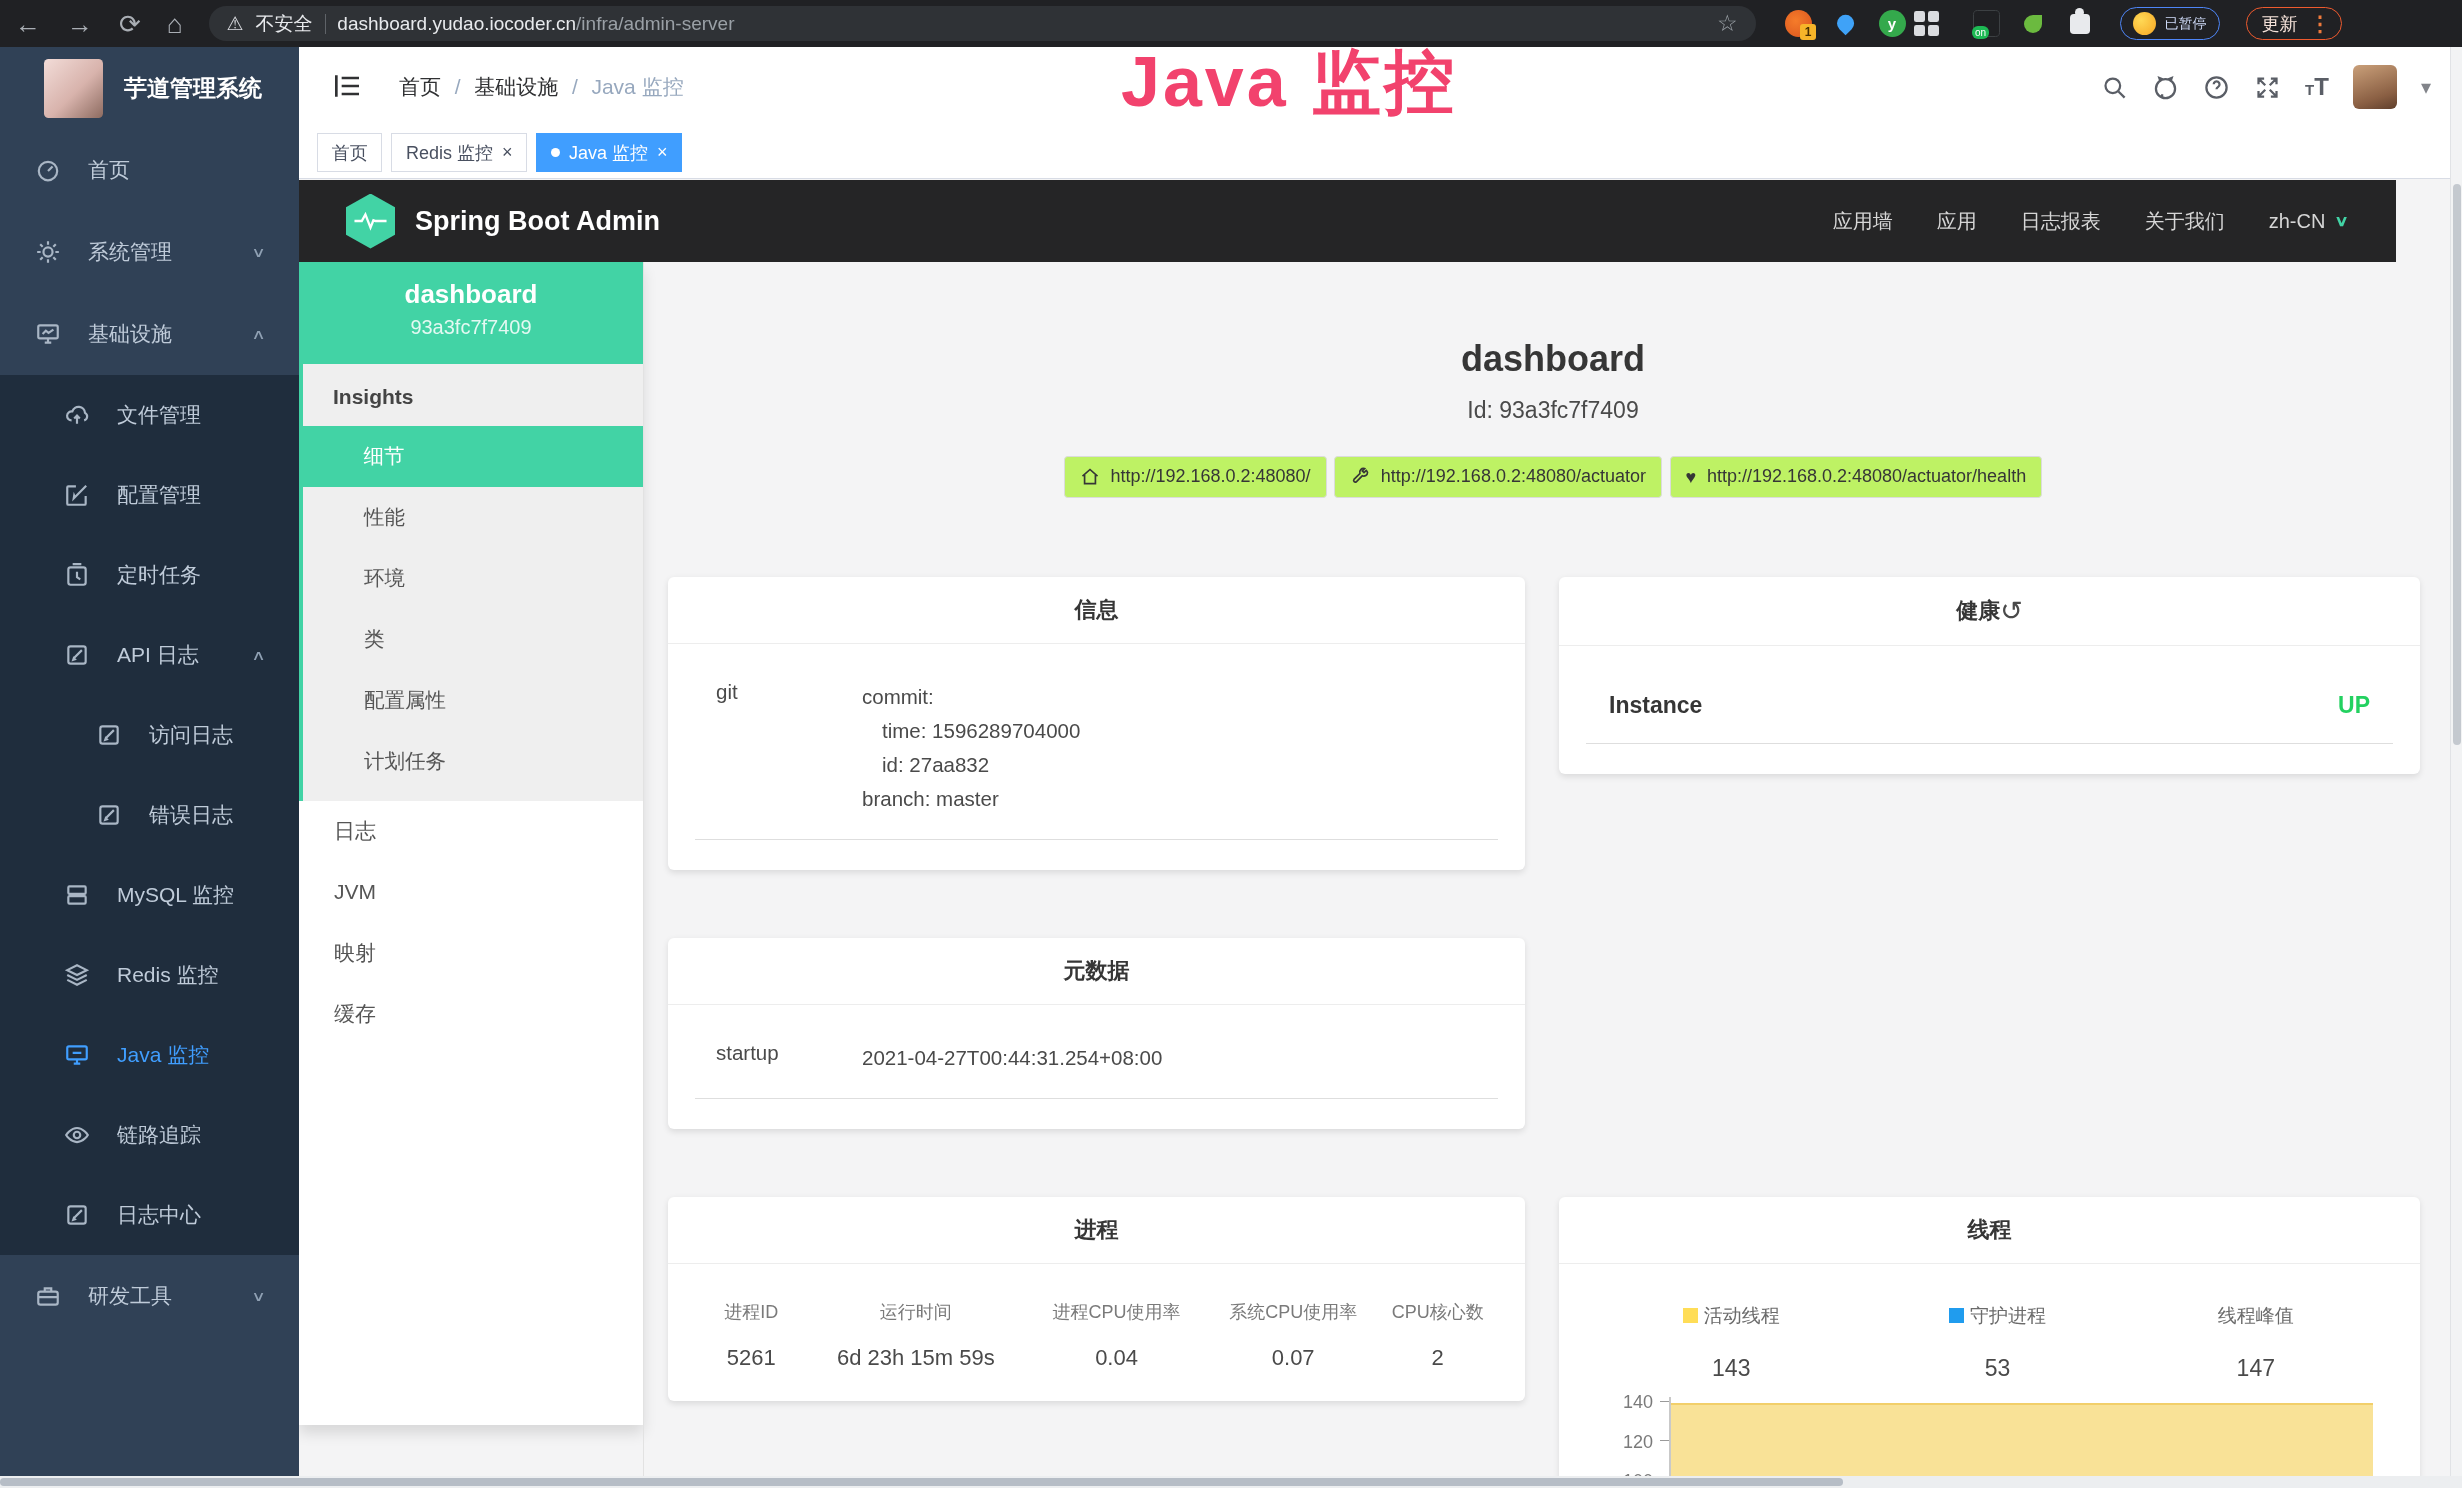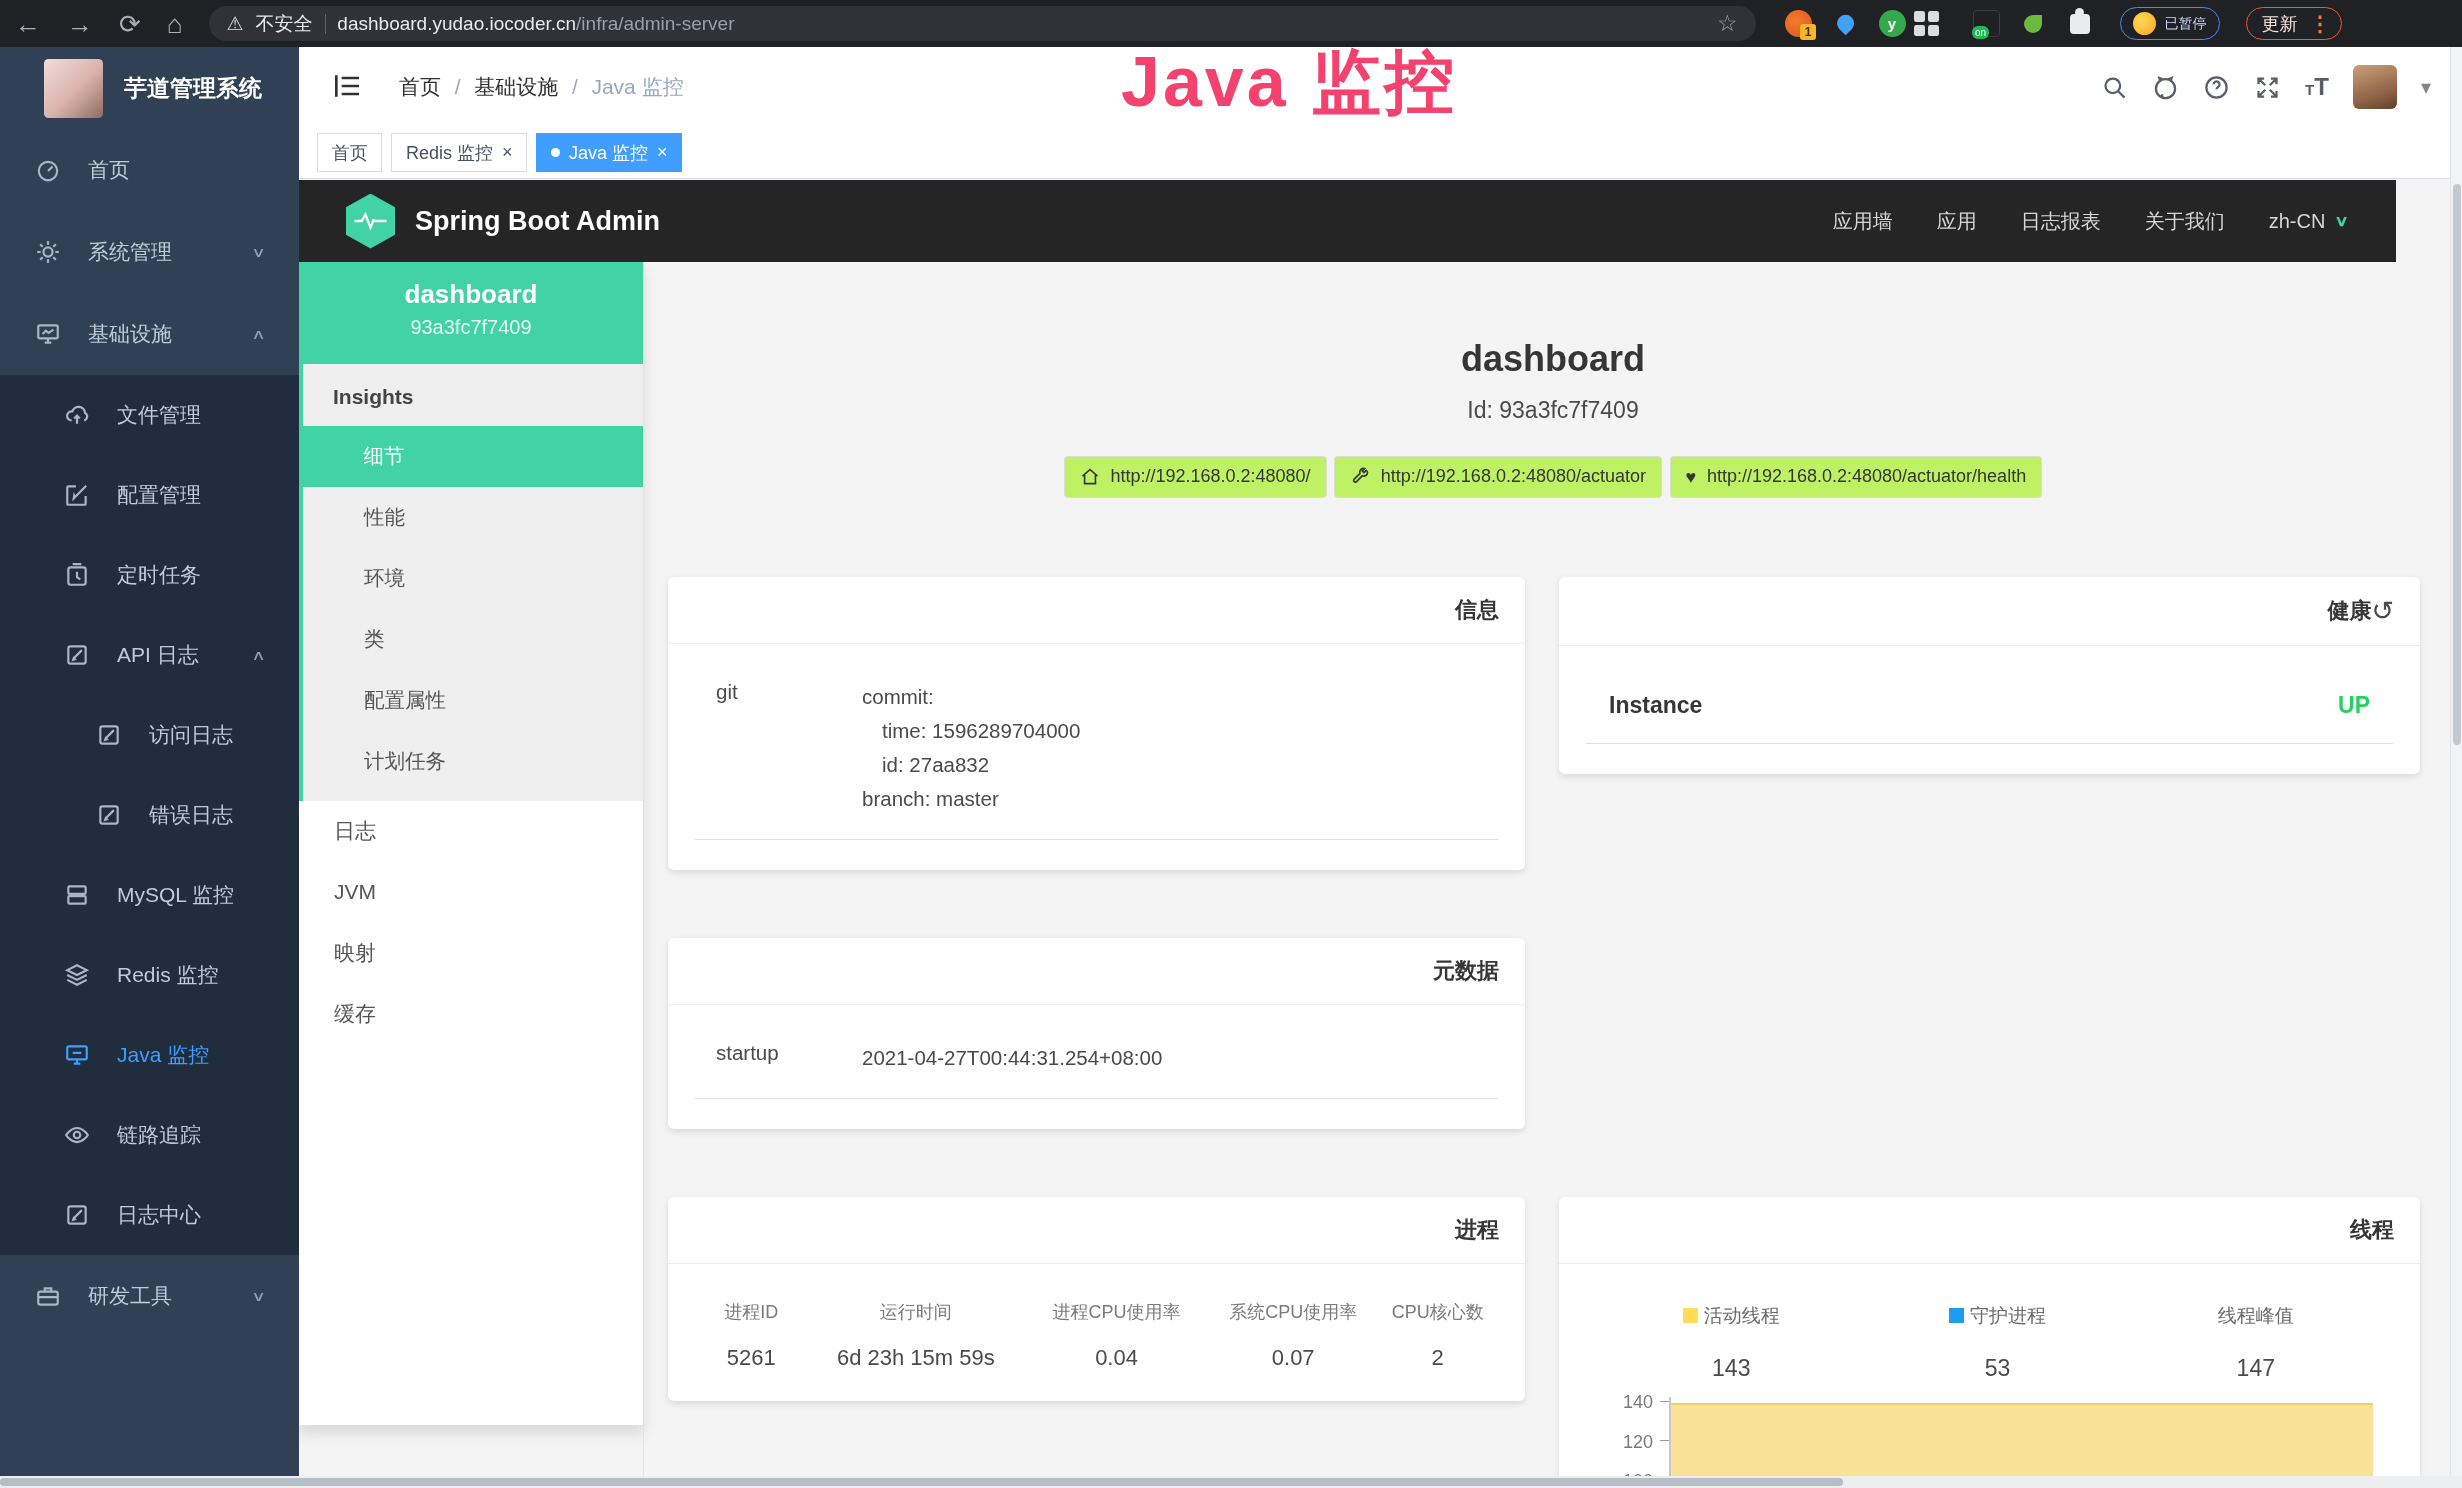--- a/index.html
+++ b/index.html
@@ -89,21 +89,21 @@
 #sba-content{position:absolute;left:344px;top:0;width:1819px;height:1227px;border-left:0.8px solid #e2e2e2;overflow:hidden}
 .c-title{margin-top:76px;text-align:center;font-size:36px;font-weight:bold;color:#363636}
 .c-id{margin-top:16.7px;text-align:center;font-size:23px;color:#4a4a4a}
 .links{margin-top:32px;display:flex;justify-content:center;gap:7.6px}
 .lbtn{height:42px;border:0.8px solid #dbdbdb;border-radius:3.8px;background:#bef264;display:flex;align-items:center;gap:10.6px;padding:0 15px;font-size:18px;color:#363636;cursor:pointer}
 .lbtn svg{width:20px;height:20px}
 .lbtn .hg{font-size:18px;line-height:1}
 
 .cards{margin-top:79px;padding:0 32px 0 24px;display:grid;grid-template-columns:857px 861px;column-gap:34px;row-gap:68px;align-items:start}
 .card{background:#fff;border-radius:6px;box-shadow:0 2.3px 6.8px rgba(10,10,10,.1)}
-.card-head{display:flex;align-items:center;justify-content:flex-end;padding:18px 26px;font-size:22px;font-weight:bold;color:#363636;border-bottom:1.5px solid #ededed}
+.card-head{display:flex;align-items:center;justify-content:center;padding:18px 26px;font-size:22px;font-weight:bold;color:#363636;border-bottom:1.5px solid #ededed}
 .hicon{font-size:27px;color:#4a4a4a;font-weight:normal;cursor:pointer}
 .card-body{padding:36px 27px 30px}
 .kv{display:flex;border-bottom:0.8px solid #dedede;padding-bottom:23px}
 .kv .k{flex:0 0 167px;font-size:20.5px;color:#4a4a4a;padding-left:21px}
 .kv .v{font-size:20.5px;color:#4a4a4a;line-height:34px}
 .ind{padding-left:20px}
 .hrow{display:flex;justify-content:space-between;align-items:center;border-bottom:0.8px solid #dedede;padding:10.6px 23px 24px}
 .hkey{font-size:23px;font-weight:bold;color:#363636}
 .hval{font-size:23px;font-weight:bold;color:#23d160}
 .ptable{display:grid;grid-template-columns:14% 27% 23% 21% 15%;text-align:center}

